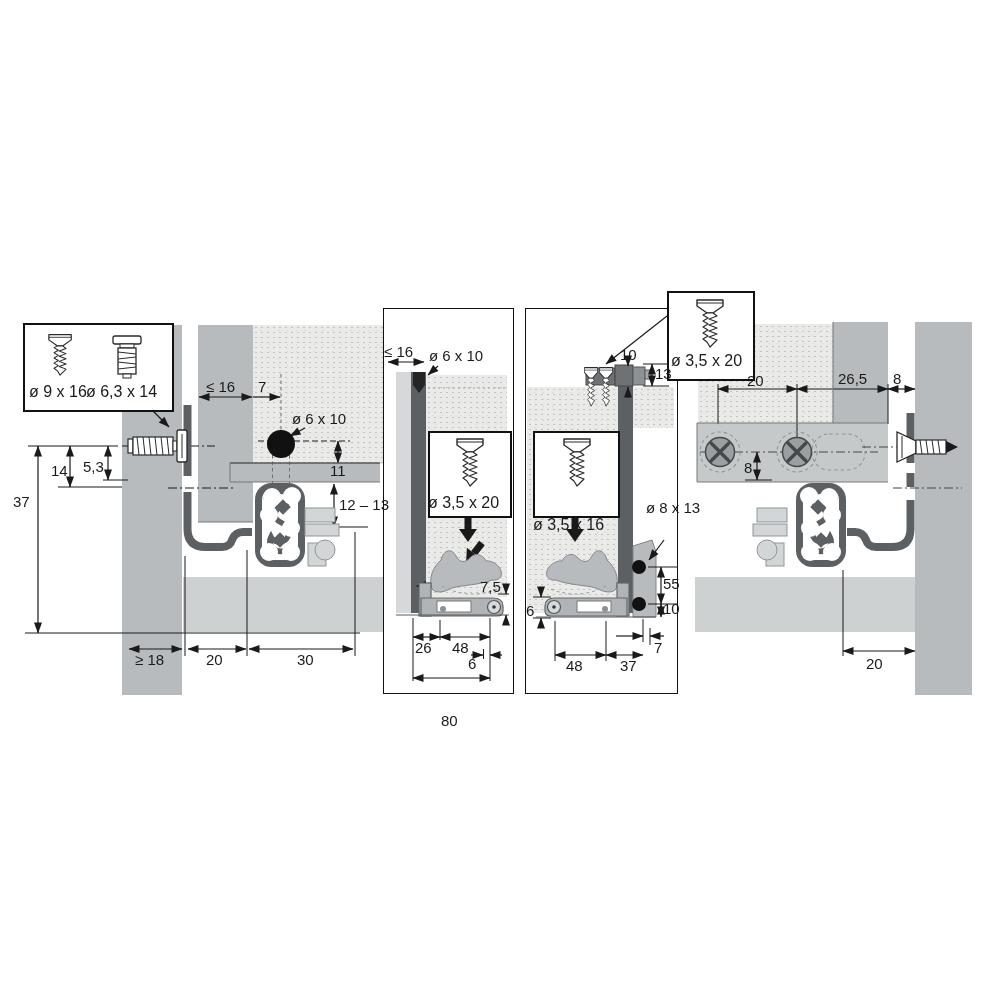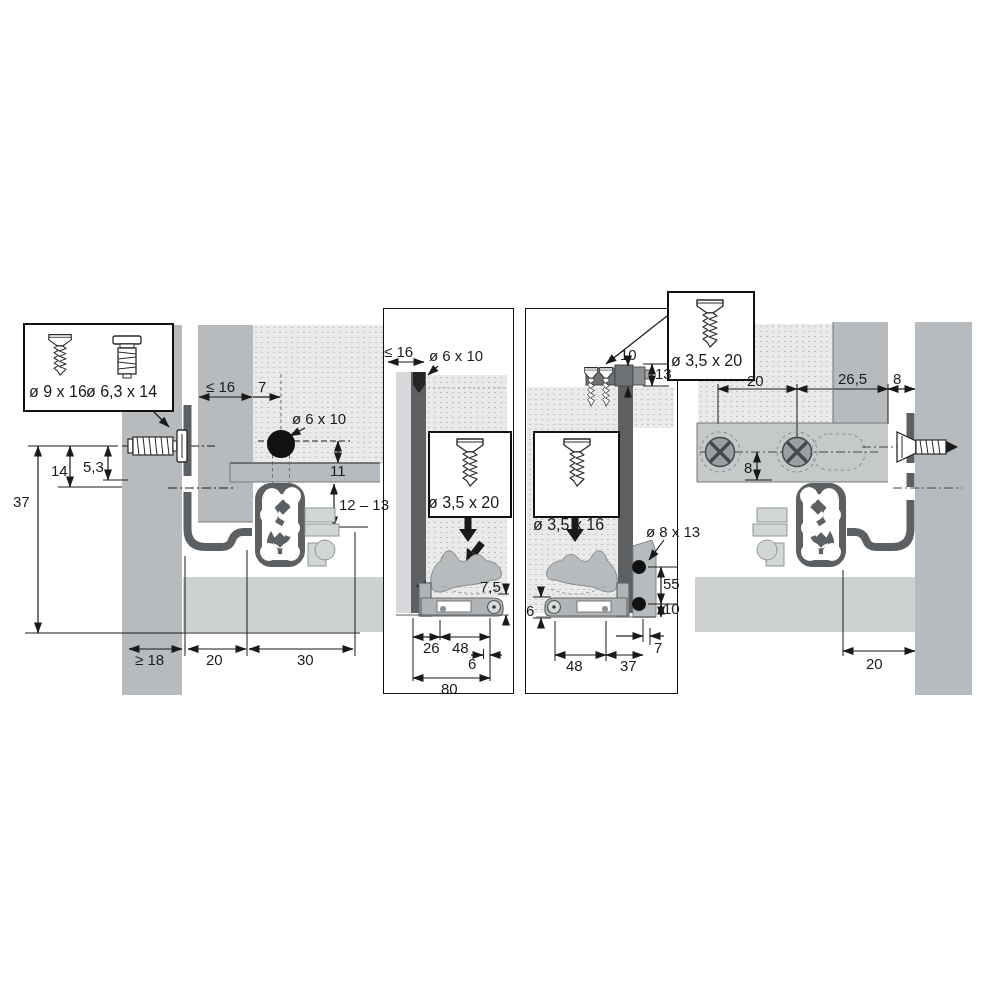--- a/index.html
+++ b/index.html
@@ -324,28 +324,28 @@
   <div class="lbl" style="left:83px;top:459px;">5,3</div>
   <div class="lbl" style="left:13px;top:494px;">37</div>
   <div class="lbl" style="left:339px;top:497px;">12 – 13</div>
   <div class="lbl" style="left:135px;top:652px;">≥ 18</div>
   <div class="lbl" style="left:206px;top:652px;">20</div>
   <div class="lbl" style="left:297px;top:652px;">30</div>
 
   <div class="lbl" style="left:384px;top:344px;">≤ 16</div>
   <div class="lbl" style="left:429px;top:348px;">ø 6 x 10</div>
   <div class="lbl" style="left:480px;top:579px;">7,5</div>
-  <div class="lbl" style="left:415px;top:640px;padding-left:8px;">26</div>
+  <div class="lbl" style="left:415px;top:640px;">26</div>
   <div class="lbl" style="left:452px;top:640px;">48</div>
   <div class="lbl" style="left:468px;top:656px;">6</div>
-  <div class="lbl" style="left:441px;top:681px;">80</div>
+  <div class="lbl" style="left:441px;top:713px;">80</div>
 
   <div class="lbl" style="left:620px;top:347px;">10</div>
   <div class="lbl" style="left:655px;top:366px;">13</div>
-  <div class="lbl" style="left:646px;top:524px;">ø 8 x 13</div>
+  <div class="lbl" style="left:646px;top:500px;">ø 8 x 13</div>
   <div class="lbl" style="left:663px;top:576px;">55</div>
   <div class="lbl" style="left:663px;top:601px;">10</div>
   <div class="lbl" style="left:526px;top:603px;">6</div>
   <div class="lbl" style="left:566px;top:658px;">48</div>
   <div class="lbl" style="left:620px;top:658px;">37</div>
   <div class="lbl" style="left:654px;top:640px;">7</div>
 
   <div class="lbl" style="left:747px;top:373px;">20</div>
   <div class="lbl" style="left:838px;top:371px;">26,5</div>
   <div class="lbl" style="left:893px;top:371px;">8</div>

